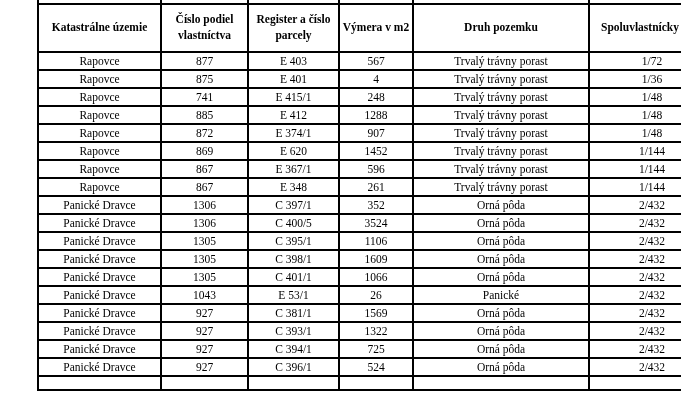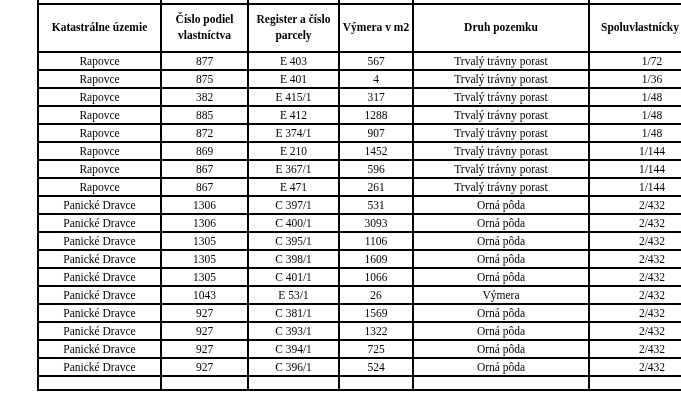--- a/index.html
+++ b/index.html
@@ -106,23 +106,23 @@
         <tr class="data-row">
           <td>Rapovce</td>
           <td>875</td>
           <td>E 401</td>
           <td>4</td>
           <td>Trvalý trávny porast</td>
           <td>1/36</td>
         </tr>
         <tr class="data-row">
           <td>Rapovce</td>
-          <td>382</td>
+          <td>741</td>
           <td>E 415/1</td>
-          <td>317</td>
+          <td>248</td>
           <td>Trvalý trávny porast</td>
           <td>1/48</td>
         </tr>
         <tr class="data-row">
           <td>Rapovce</td>
           <td>885</td>
           <td>E 412</td>
           <td>1288</td>
           <td>Trvalý trávny porast</td>
           <td>1/48</td>
@@ -131,54 +131,54 @@
           <td>Rapovce</td>
           <td>872</td>
           <td>E 374/1</td>
           <td>907</td>
           <td>Trvalý trávny porast</td>
           <td>1/48</td>
         </tr>
         <tr class="data-row">
           <td>Rapovce</td>
           <td>869</td>
-          <td>E 210</td>
+          <td>E 620</td>
           <td>1452</td>
           <td>Trvalý trávny porast</td>
           <td>1/144</td>
         </tr>
         <tr class="data-row">
           <td>Rapovce</td>
           <td>867</td>
           <td>E 367/1</td>
           <td>596</td>
           <td>Trvalý trávny porast</td>
           <td>1/144</td>
         </tr>
         <tr class="data-row">
           <td>Rapovce</td>
           <td>867</td>
-          <td>E 471</td>
+          <td>E 348</td>
           <td>261</td>
           <td>Trvalý trávny porast</td>
           <td>1/144</td>
         </tr>
         <tr class="data-row">
           <td>Panické Dravce</td>
           <td>1306</td>
           <td>C 397/1</td>
-          <td>531</td>
+          <td>352</td>
           <td>Orná pôda</td>
           <td>2/432</td>
         </tr>
         <tr class="data-row">
           <td>Panické Dravce</td>
           <td>1306</td>
-          <td>C 400/1</td>
-          <td>3093</td>
+          <td>C 400/5</td>
+          <td>3524</td>
           <td>Orná pôda</td>
           <td>2/432</td>
         </tr>
         <tr class="data-row">
           <td>Panické Dravce</td>
           <td>1305</td>
           <td>C 395/1</td>
           <td>1106</td>
           <td>Orná pôda</td>
           <td>2/432</td>
@@ -197,21 +197,21 @@
           <td>C 401/1</td>
           <td>1066</td>
           <td>Orná pôda</td>
           <td>2/432</td>
         </tr>
         <tr class="data-row">
           <td>Panické Dravce</td>
           <td>1043</td>
           <td>E 53/1</td>
           <td>26</td>
-          <td>Výmera</td>
+          <td>Panické</td>
           <td>2/432</td>
         </tr>
         <tr class="data-row">
           <td>Panické Dravce</td>
           <td>927</td>
           <td>C 381/1</td>
           <td>1569</td>
           <td>Orná pôda</td>
           <td>2/432</td>
         </tr>

